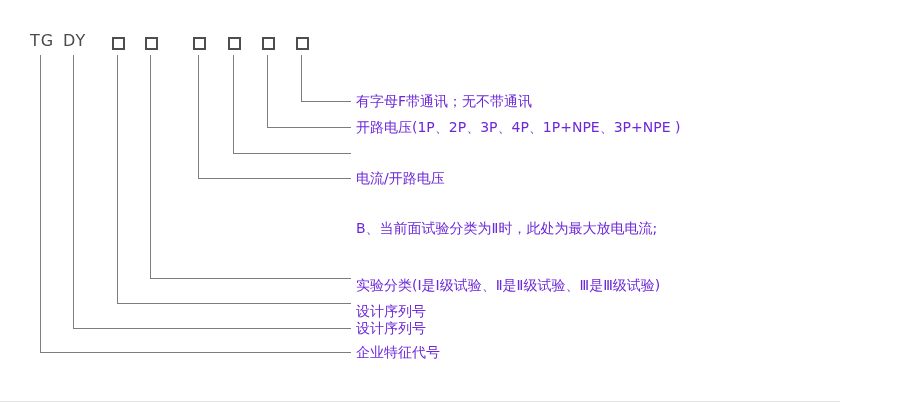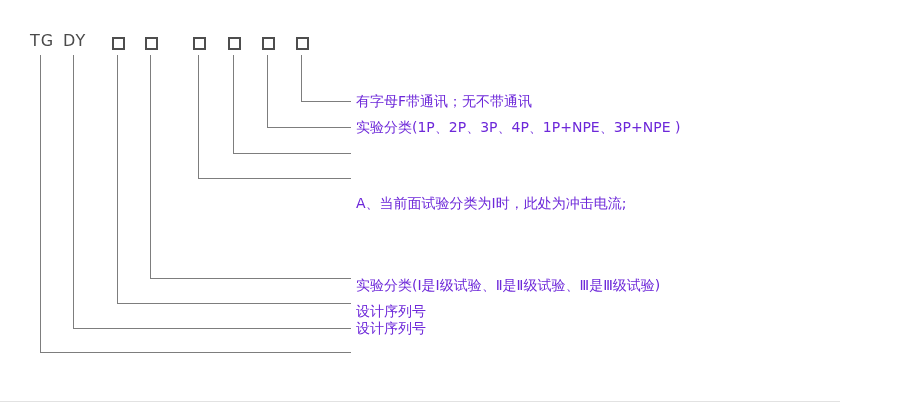--- a/index.html
+++ b/index.html
@@ -71,20 +71,22 @@
   <div class="conn" style="left:301px;top:55px;width:49px;height:46px"></div>
   <div class="conn" style="left:267px;top:55px;width:83px;height:72px"></div>
   <div class="conn" style="left:233px;top:55px;width:117px;height:98px"></div>
   <div class="conn" style="left:198px;top:55px;width:152px;height:123px"></div>
   <div class="conn" style="left:150px;top:55px;width:200px;height:223px"></div>
   <div class="conn" style="left:117px;top:55px;width:233px;height:248px"></div>
   <div class="conn" style="left:73px;top:55px;width:277px;height:273px"></div>
   <div class="conn" style="left:40px;top:55px;width:310px;height:297px"></div>
 
   <div class="lbl" style="top:92px">有字母F带通讯；无不带通讯</div>
-  <div class="lbl" style="top:118px">实验分类(1P、2P、3P、4P、1P+NPE、3P+NPE )</div>
-  <div class="lbl" style="top:194px">A、当前面试验分类为Ⅰ时，此处为冲击电流;</div>
+  <div class="lbl" style="top:118px">开路电压(1P、2P、3P、4P、1P+NPE、3P+NPE )</div>
+  <div class="lbl" style="top:169px">电流/开路电压</div>
+  <div class="lbl" style="top:219px">B、当前面试验分类为Ⅱ时，此处为最大放电电流;</div>
   <div class="lbl" style="top:276px">实验分类(Ⅰ是Ⅰ级试验、Ⅱ是Ⅱ级试验、Ⅲ是Ⅲ级试验)</div>
   <div class="lbl" style="top:302px">设计序列号</div>
   <div class="lbl" style="top:319px">设计序列号</div>
+  <div class="lbl" style="top:343px">企业特征代号</div>
 
   <div class="baseline"></div>
 </div>
 
 </body></html>

